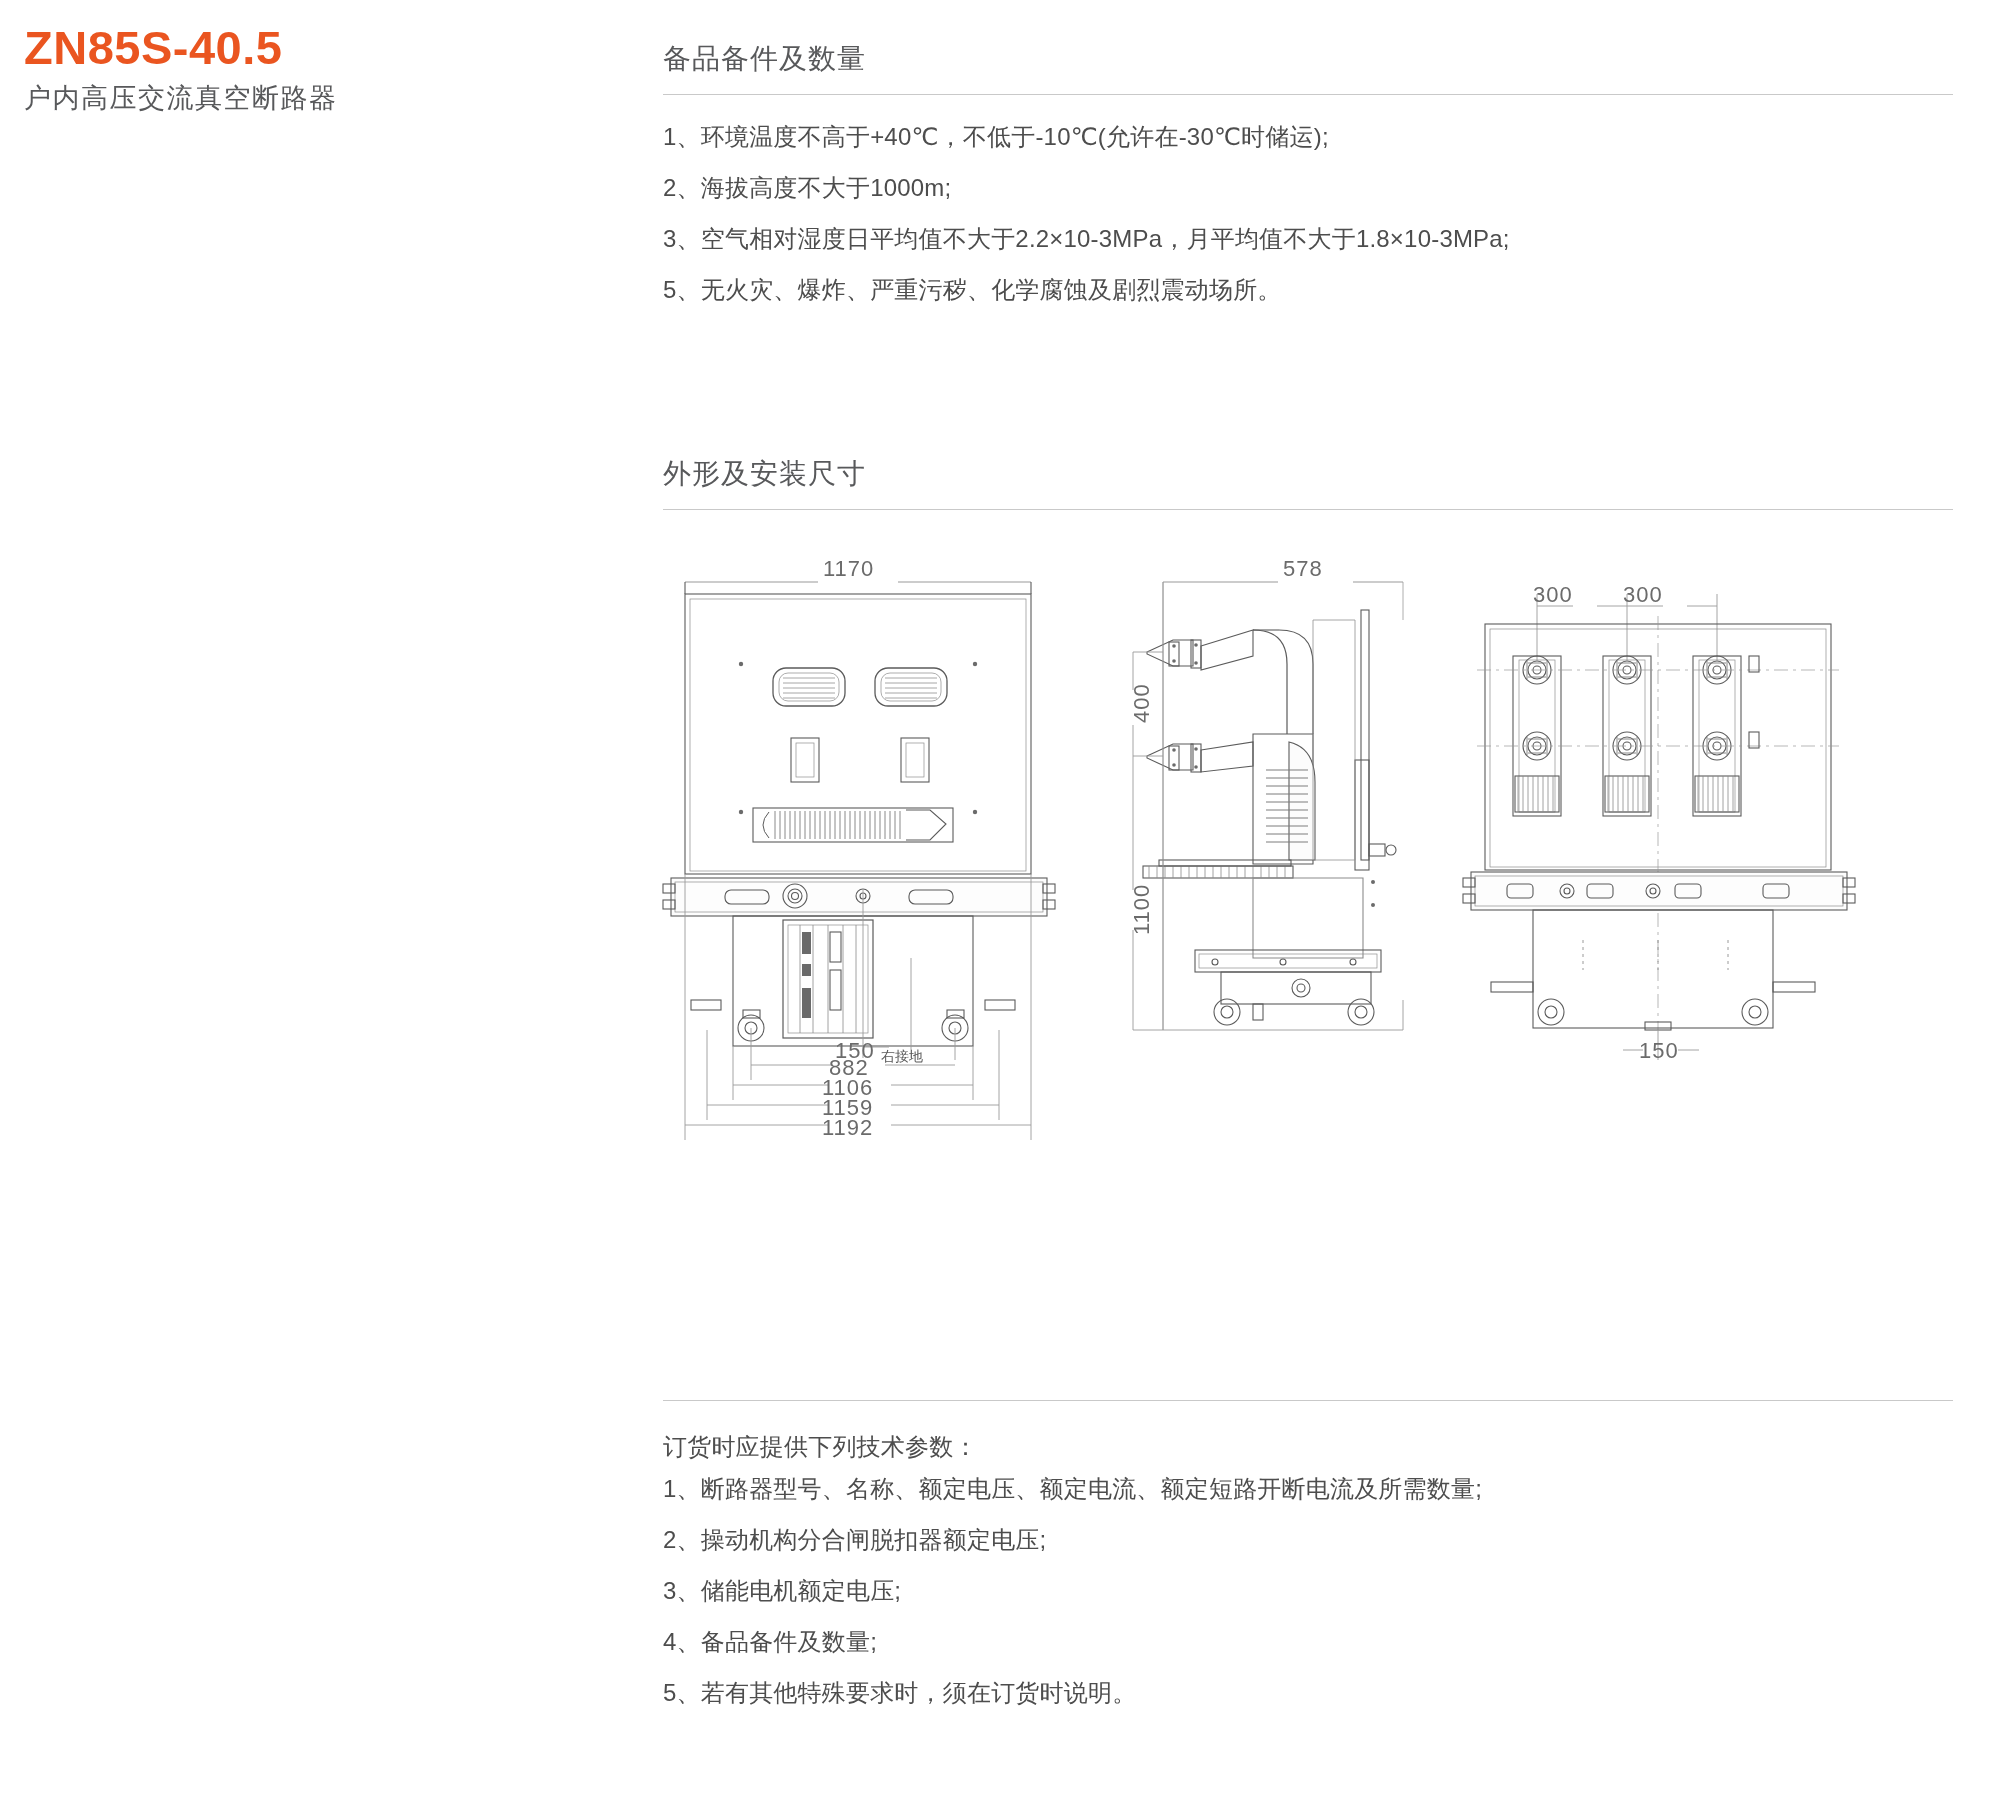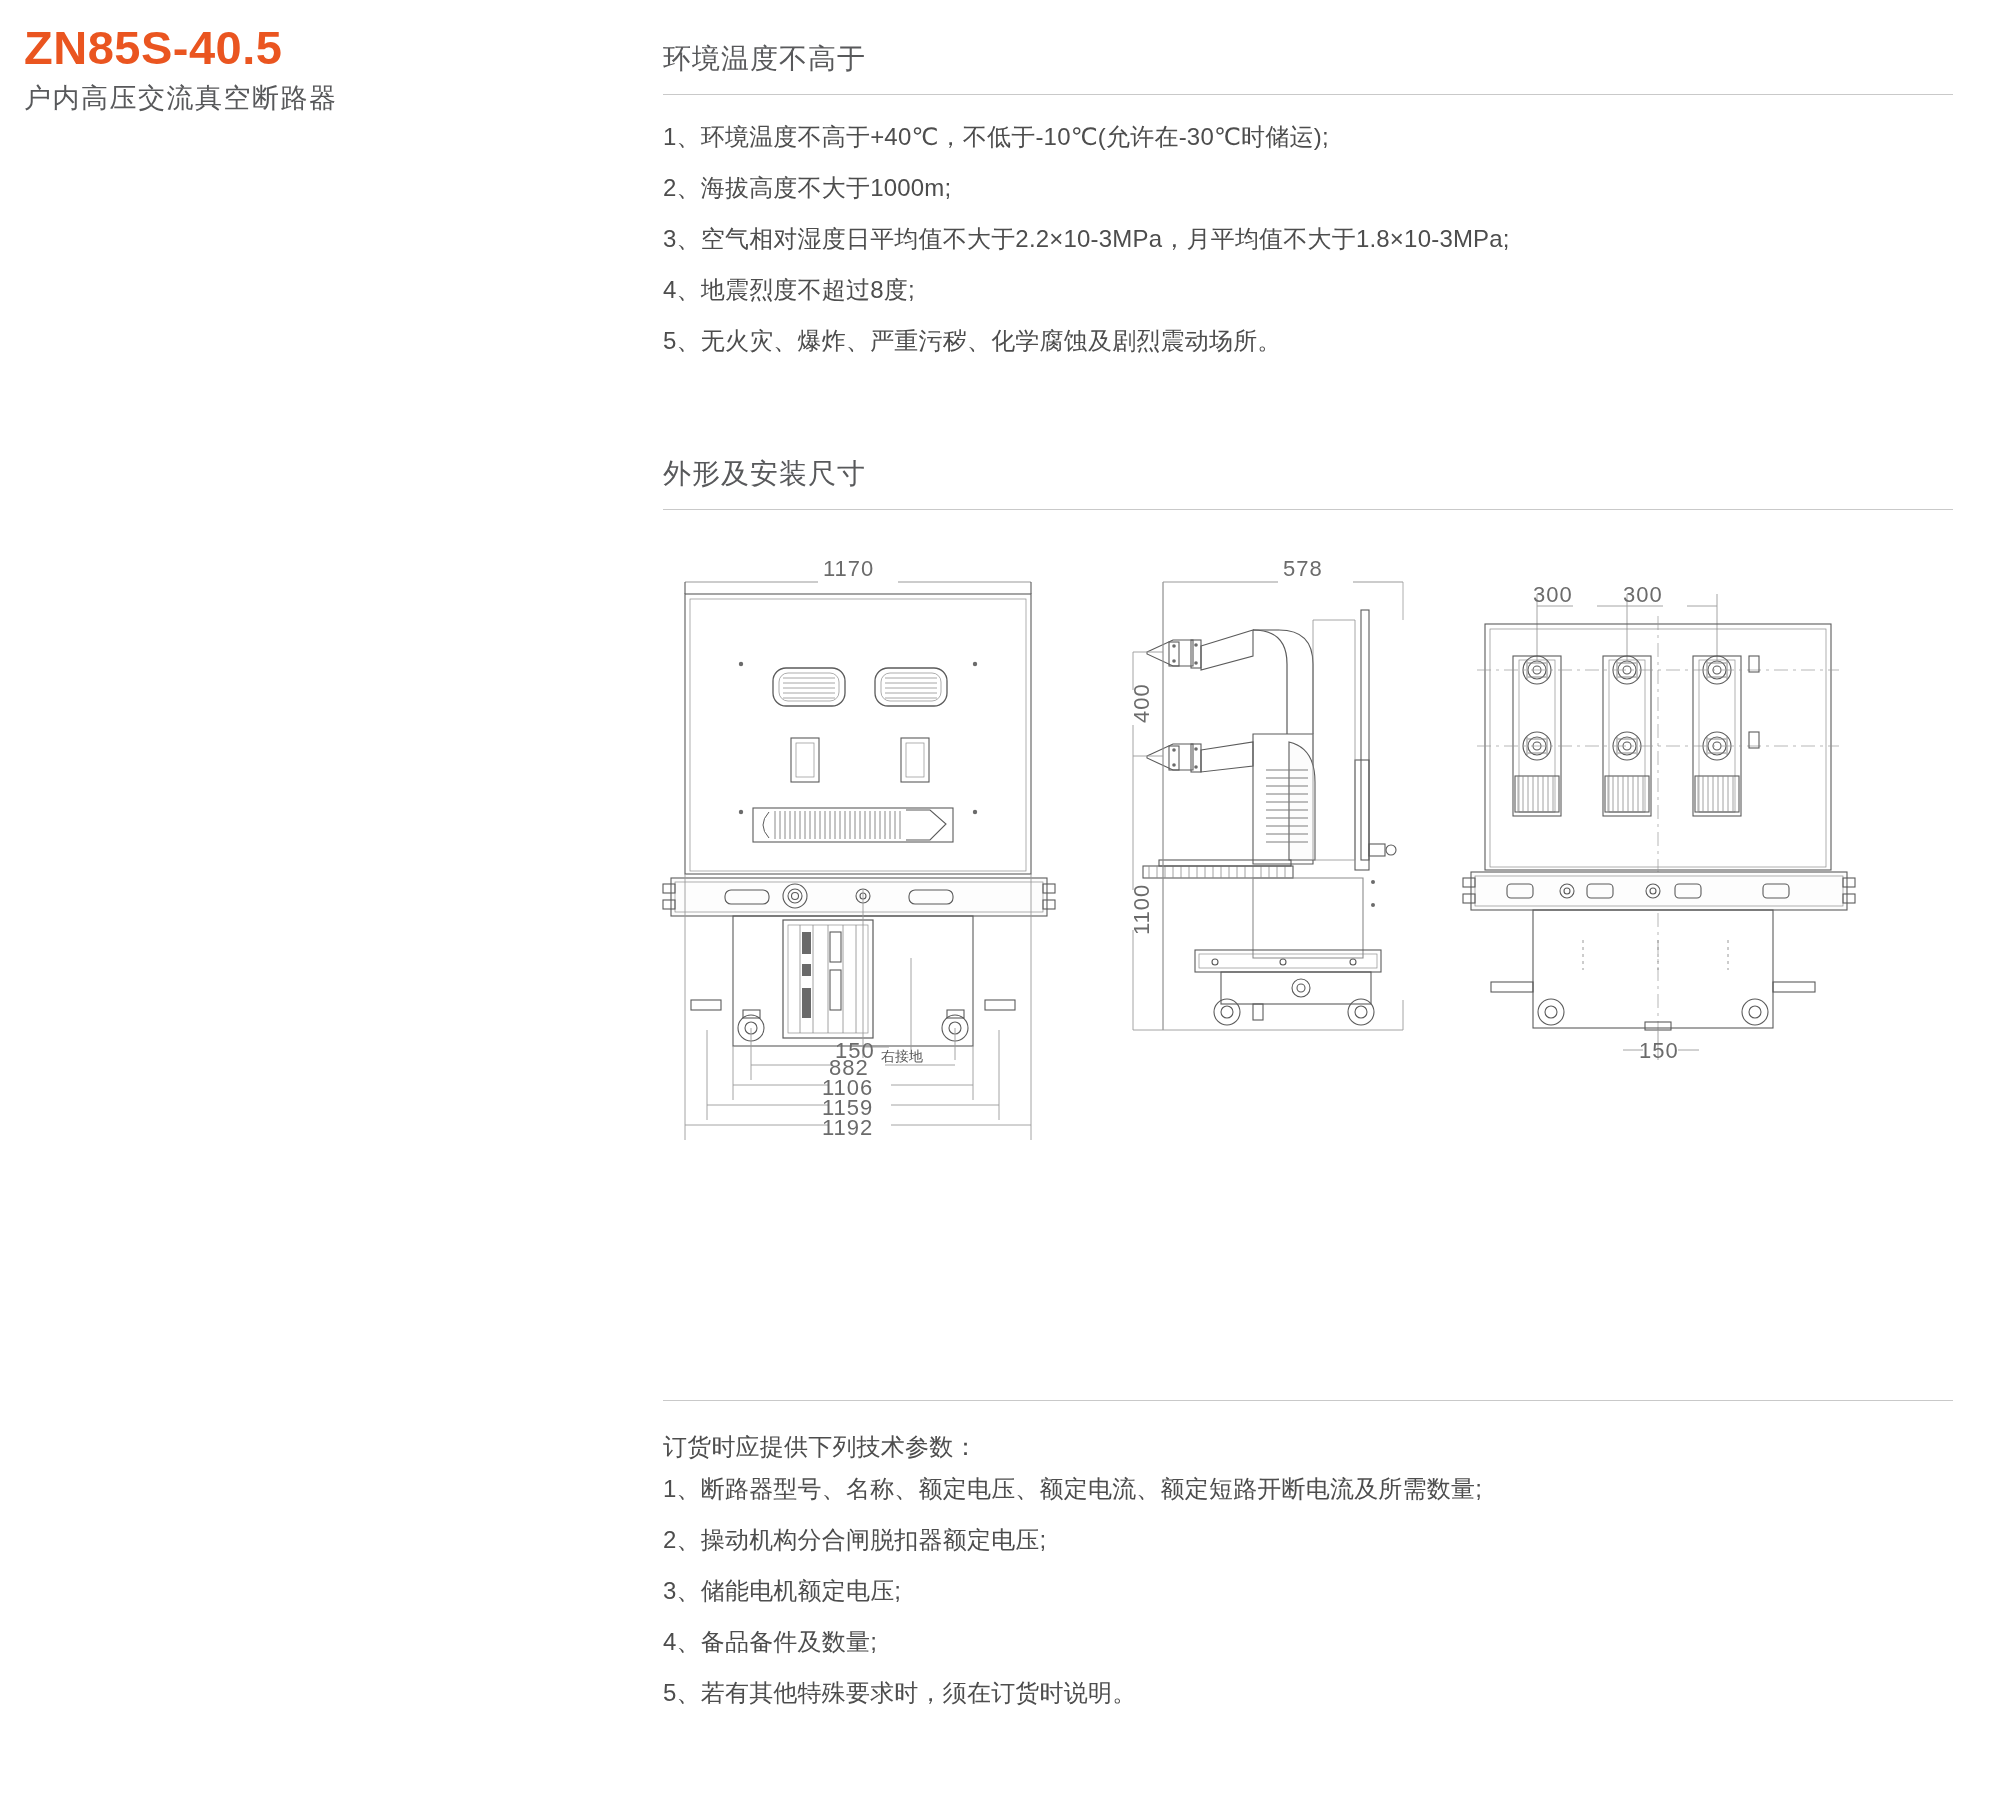--- a/index.html
+++ b/index.html
@@ -69,27 +69,26 @@
 <div class="page">
 
   <div class="title-block">
     <div class="product-code">ZN85S-40.5</div>
     <div class="product-name">户内高压交流真空断路器</div>
   </div>
 
   <div class="content">
 
     <div class="sec1">
-      <div class="section-head">环境温度不高于</div>
+      <div class="section-head">备品备件及数量</div>
       <div class="rule"></div>
       <div class="list">
         <div class="list-item">1、环境温度不高于+40℃，不低于-10℃(允许在-30℃时储运);</div>
         <div class="list-item">2、海拔高度不大于1000m;</div>
         <div class="list-item">3、空气相对湿度日平均值不大于2.2×10-3MPa，月平均值不大于1.8×10-3MPa;</div>
-        <div class="list-item">4、地震烈度不超过8度;</div>
         <div class="list-item">5、无火灾、爆炸、严重污秽、化学腐蚀及剧烈震动场所。</div>
       </div>
     </div>
 
     <div class="sec2">
       <div class="section-head">外形及安装尺寸</div>
       <div class="rule"></div>
     </div>
 
     <div class="drawing-area">

